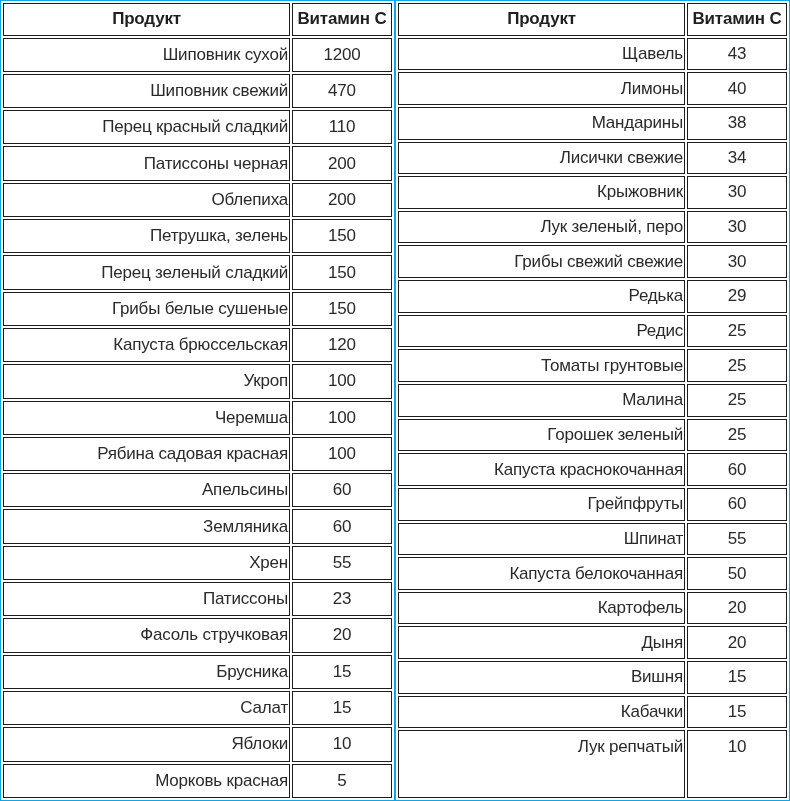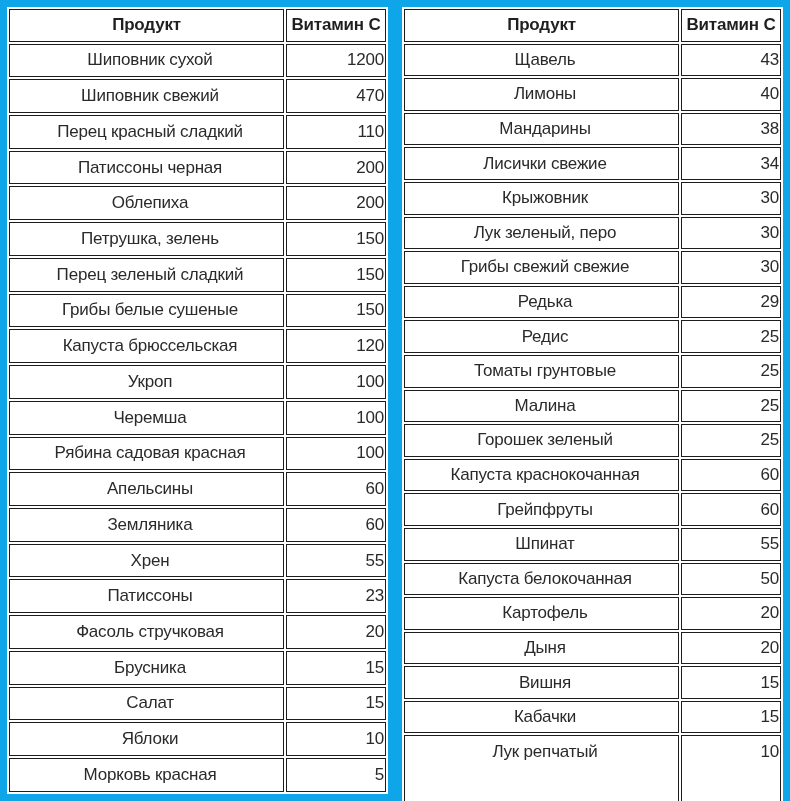--- a/index.html
+++ b/index.html
@@ -6,21 +6,21 @@
   .page {
     width: 790px; height: 801px;
     background: #ffffff;
     display: flex;
     font-family: "Liberation Sans", sans-serif;
     overflow: hidden;
   }
   table.vt {
     border-collapse: separate;
     border-spacing: 2px;
-    border: 7px solid #0ea5e9;
+    border: 1px solid #0ea5e9;
     width: 395px; height: 801px;
     table-layout: fixed;
     box-sizing: border-box;
     background: #ffffff;
   }
   table.vt th, table.vt td {
     border: 1px solid #1c1c1c;
     box-sizing: border-box;
     overflow: hidden;
     white-space: nowrap;
@@ -33,22 +33,22 @@
     text-align: center;
     height: 32.6px;
     letter-spacing: -0.2px;
   }
   table.vt td {
     font-size: 17px;
     color: #2a2a2a;
     height: 32.6px;
     letter-spacing: -0.2px;
   }
-  td.prod { text-align: center; padding-left: 8px; }
-  td.val, th.val { text-align: right; width: 100px; }
+  td.prod { text-align: right; padding-left: 8px; }
+  td.val, th.val { text-align: center; width: 100px; }
   tr.tall td { height: 67.3px; vertical-align: top; padding-top: 6px; }
 </style>
 </head>
 <body>
 
 <div class="page">
 
   <table class="vt">
     <thead>
       <tr>

